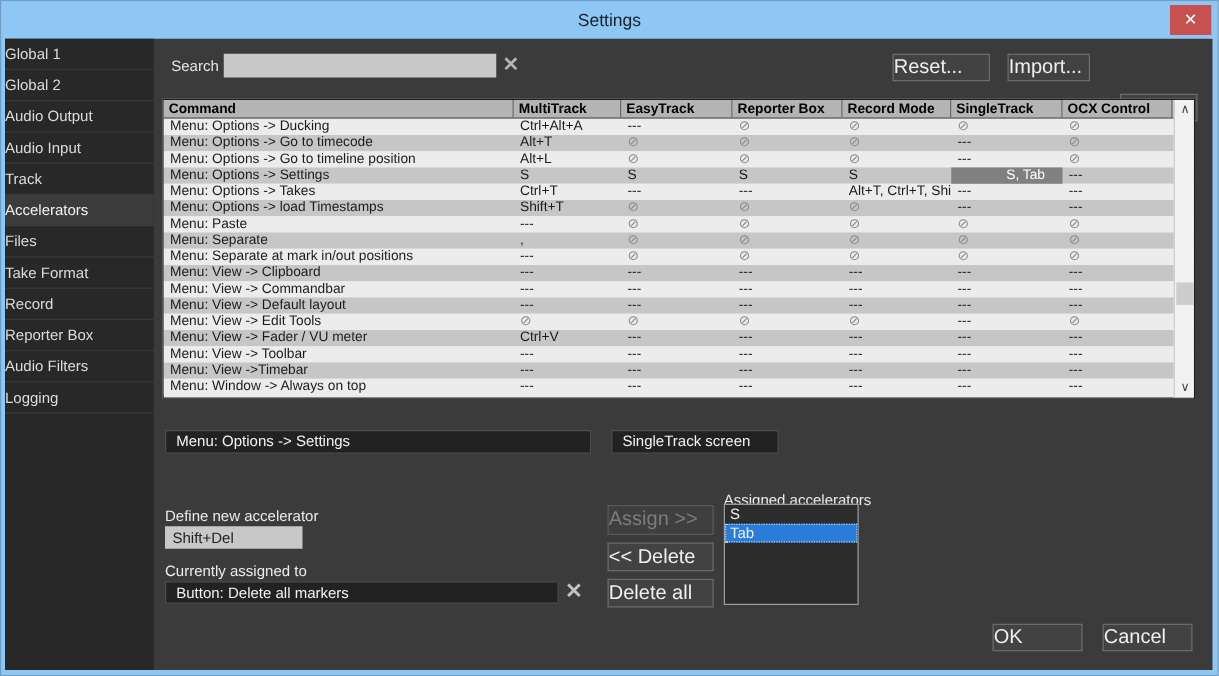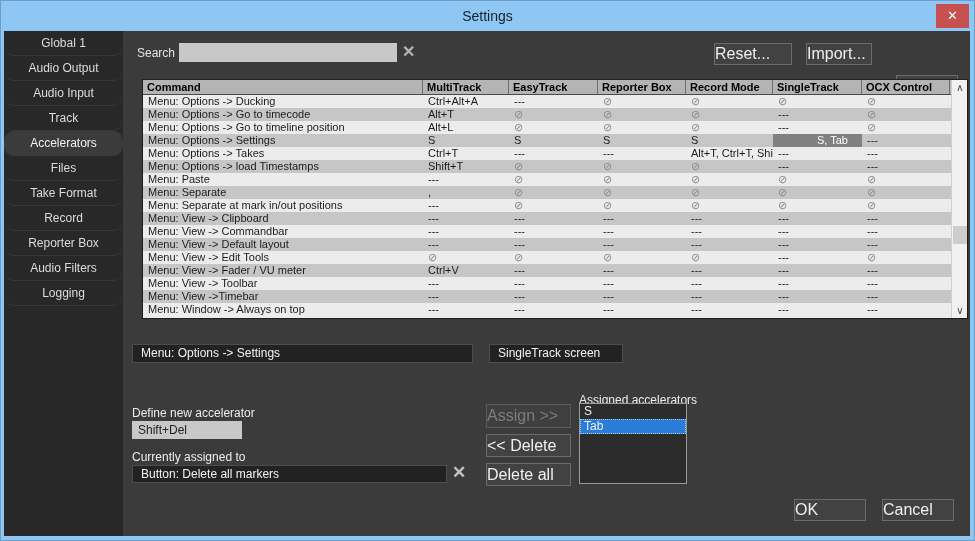--- a/index.html
+++ b/index.html
@@ -5,34 +5,34 @@
   * { margin:0; padding:0; box-sizing:border-box; }
   html,body { width:975px; height:541px; font-family:"Liberation Sans", sans-serif; }
   .window { position:relative; width:975px; height:541px; background:#8ec6f4; border:1px solid #6f9ec4; overflow:hidden; }
   .titlebar { position:absolute; left:0; top:0; width:100%; height:30px; background:#8ec6f4; }
   .title { position:absolute; left:0; top:7px; width:100%; text-align:center; font-size:14px; color:#16202b; }
   .close-btn { position:absolute; right:5px; top:3px; width:33px; height:24px; background:#c75050; color:#fff; font-size:13px; text-align:center; line-height:24px; cursor:pointer; }
   .body { position:absolute; left:3px; top:30px; right:4px; bottom:4px; background:#3b3b3b; }
 
   
   .sidebar { position:absolute; left:0; top:0; width:119px; height:100%; background:#282828; }
-  .side-item { height:25px; line-height:25px; text-align:center; color:#dcdcdc; font-size:12px; border-bottom:1px solid #383838; cursor:pointer;border-radius:10px; }
+  .side-item { height:25px; line-height:25px; text-align:left; color:#dcdcdc; font-size:12px; border-bottom:1px solid #383838; cursor:pointer; }
   .side-item.selected { background:#3b3b3b; color:#f2f2f2; border-bottom:1px solid #3b3b3b; }
 
   
   .search-label { position:absolute; left:133px; top:15px; color:#e6e6e6; font-size:12px; }
   .search-input { position:absolute; left:175px; top:12px; width:218px; height:19px; background:#c8c8c8; border:none; font-size:12px; padding:0 5px; color:#222; }
   .search-clear { position:absolute; left:398px; top:11px; color:#b4b4b4; font-size:16px; font-weight:bold; cursor:pointer; }
   .btn { position:absolute; height:22px; background:#424242; border:1px solid #6b6b6b; color:#efefef; font-size:16px; line-height:20px; cursor:pointer; }
   .btn-reset  { left:710px; top:12px; width:78px; }
   .btn-import { left:802px; top:12px; width:66px; }
   .btn-export { left:892px; top:12px; width:62px;margin-top:32px; }
 
   
-  .grid { position:absolute; left:138px; top:48px; width:826px; height:240px; background:#ececec; border:1px solid #1e1e1e; }
+  .grid { position:absolute; left:126px; top:48px; width:826px; height:240px; background:#ececec; border:1px solid #1e1e1e; }
   .grid-header { display:flex; height:15px; background:#b4b4b4; border-bottom:1px solid #4a4a4a; }
   .grid-header .hcell { font-size:11px; font-weight:bold; color:#000; padding-left:4px; border-right:1px solid #6e6e6e; overflow:hidden; white-space:nowrap; line-height:15px; }
   .grid-row { display:flex; height:13px; }
   .grid-row:nth-child(odd) { background:#ececec; }
   .grid-row:nth-child(even) { background:#c6c6c6; }
   .cell { font-size:11px; color:#1c1c1c; padding-left:5px; line-height:13px; white-space:nowrap; overflow:hidden; }
   .cell.blocked { color:#8a8a8a; }
   .cell.sel { background:#808080; color:#ffffff; }
   .vscroll { position:absolute; right:0; top:0; width:16px; height:238px; background:#f1f1f1; border-left:1px solid #cfcfcf; }
   .vs-arrow { position:absolute; left:0; width:16px; height:15px; color:#454545; font-size:10px; text-align:center; line-height:15px; cursor:pointer; }
@@ -66,20 +66,21 @@
 
 <div class="window">
   <div class="titlebar">
     <div class="title">Settings</div>
     <div class="close-btn">✕</div>
   </div>
   <div class="body">
 
     <div class="sidebar" id="sidebar">
         <div class="side-item">Global 1</div>
+        <div class="side-item">Global 2</div>
         <div class="side-item">Audio Output</div>
         <div class="side-item">Audio Input</div>
         <div class="side-item">Track</div>
         <div class="side-item selected">Accelerators</div>
         <div class="side-item">Files</div>
         <div class="side-item">Take Format</div>
         <div class="side-item">Record</div>
         <div class="side-item">Reporter Box</div>
         <div class="side-item">Audio Filters</div>
         <div class="side-item">Logging</div>

